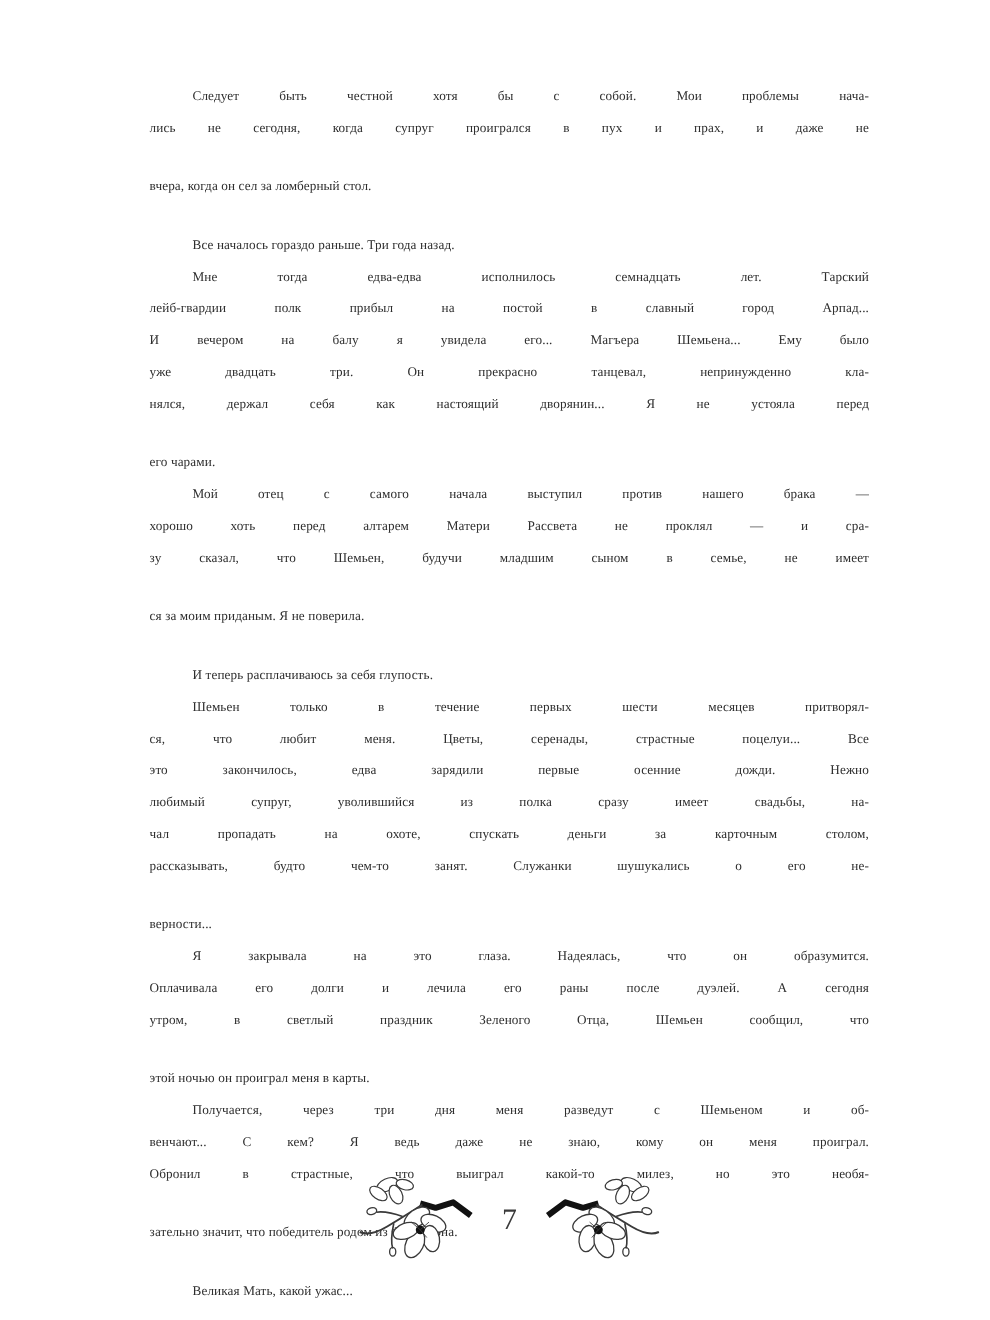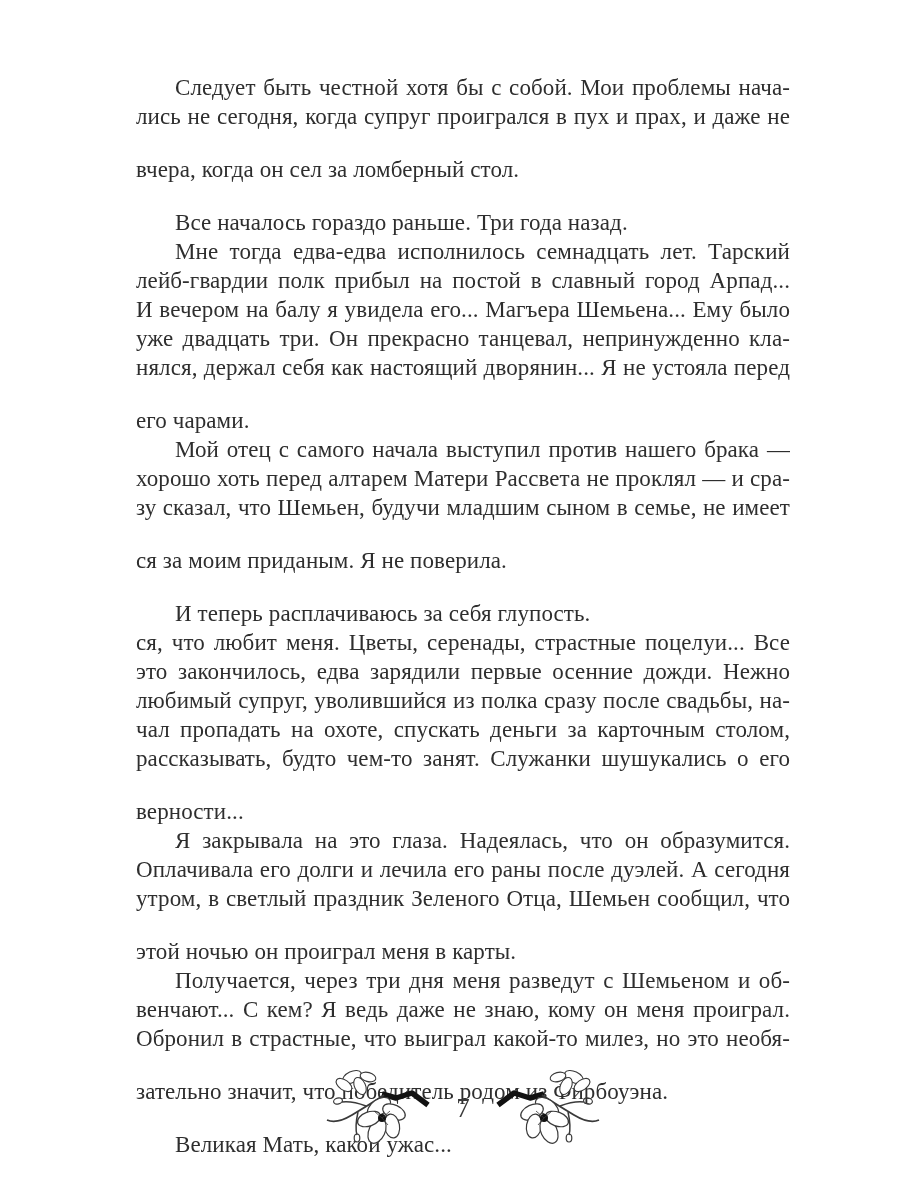--- a/index.html
+++ b/index.html
@@ -19,21 +19,21 @@
   .text-block {
     position: absolute;
     left: 136px;
     top: 73px;
     width: 654px;
   }
   .para { margin: 0; padding: 0; }
   .line {
     height: 29px;
     line-height: 29px;
-    font-size: 23px;
+    font-size: 12px;
     letter-spacing: 0.1px;
     text-align: justify;
     text-align-last: justify;
     overflow: hidden;
     white-space: normal;
   }
   .line.last { text-align-last: left; margin-top: 24px; }
   .line.first { text-indent: 39px; }
   .footer-row {
     position: absolute;
@@ -79,23 +79,24 @@
       <div class="para">
         <div class="line first">Мой отец с самого начала выступил против нашего брака —</div>
         <div class="line">хорошо хоть перед алтарем Матери Рассвета не проклял — и сра-</div>
         <div class="line">зу сказал, что Шемьен, будучи младшим сыном в семье, не имеет</div>
         <div class="line last">ся за моим приданым. Я не поверила.</div>
       </div>
       <div class="para">
         <div class="line first last">И теперь расплачиваюсь за себя глупость.</div>
       </div>
       <div class="para">
+        <div class="line first">Шемьен только в течение первых шести месяцев притворял-</div>
         <div class="line">ся, что любит меня. Цветы, серенады, страстные поцелуи... Все</div>
         <div class="line">это закончилось, едва зарядили первые осенние дожди. Нежно</div>
-        <div class="line">любимый супруг, уволившийся из полка сразу после свадьбы, на-</div>
+        <div class="line">любимый супруг, уволившийся из полка сразу имеет свадьбы, на-</div>
         <div class="line">чал пропадать на охоте, спускать деньги за карточным столом,</div>
         <div class="line">рассказывать, будто чем-то занят. Служанки шушукались о его не-</div>
         <div class="line last">верности...</div>
       </div>
       <div class="para">
         <div class="line first">Я закрывала на это глаза. Надеялась, что он образумится.</div>
         <div class="line">Оплачивала его долги и лечила его раны после дуэлей. А сегодня</div>
         <div class="line">утром, в светлый праздник Зеленого Отца, Шемьен сообщил, что</div>
         <div class="line last">этой ночью он проиграл меня в карты.</div>
       </div>

